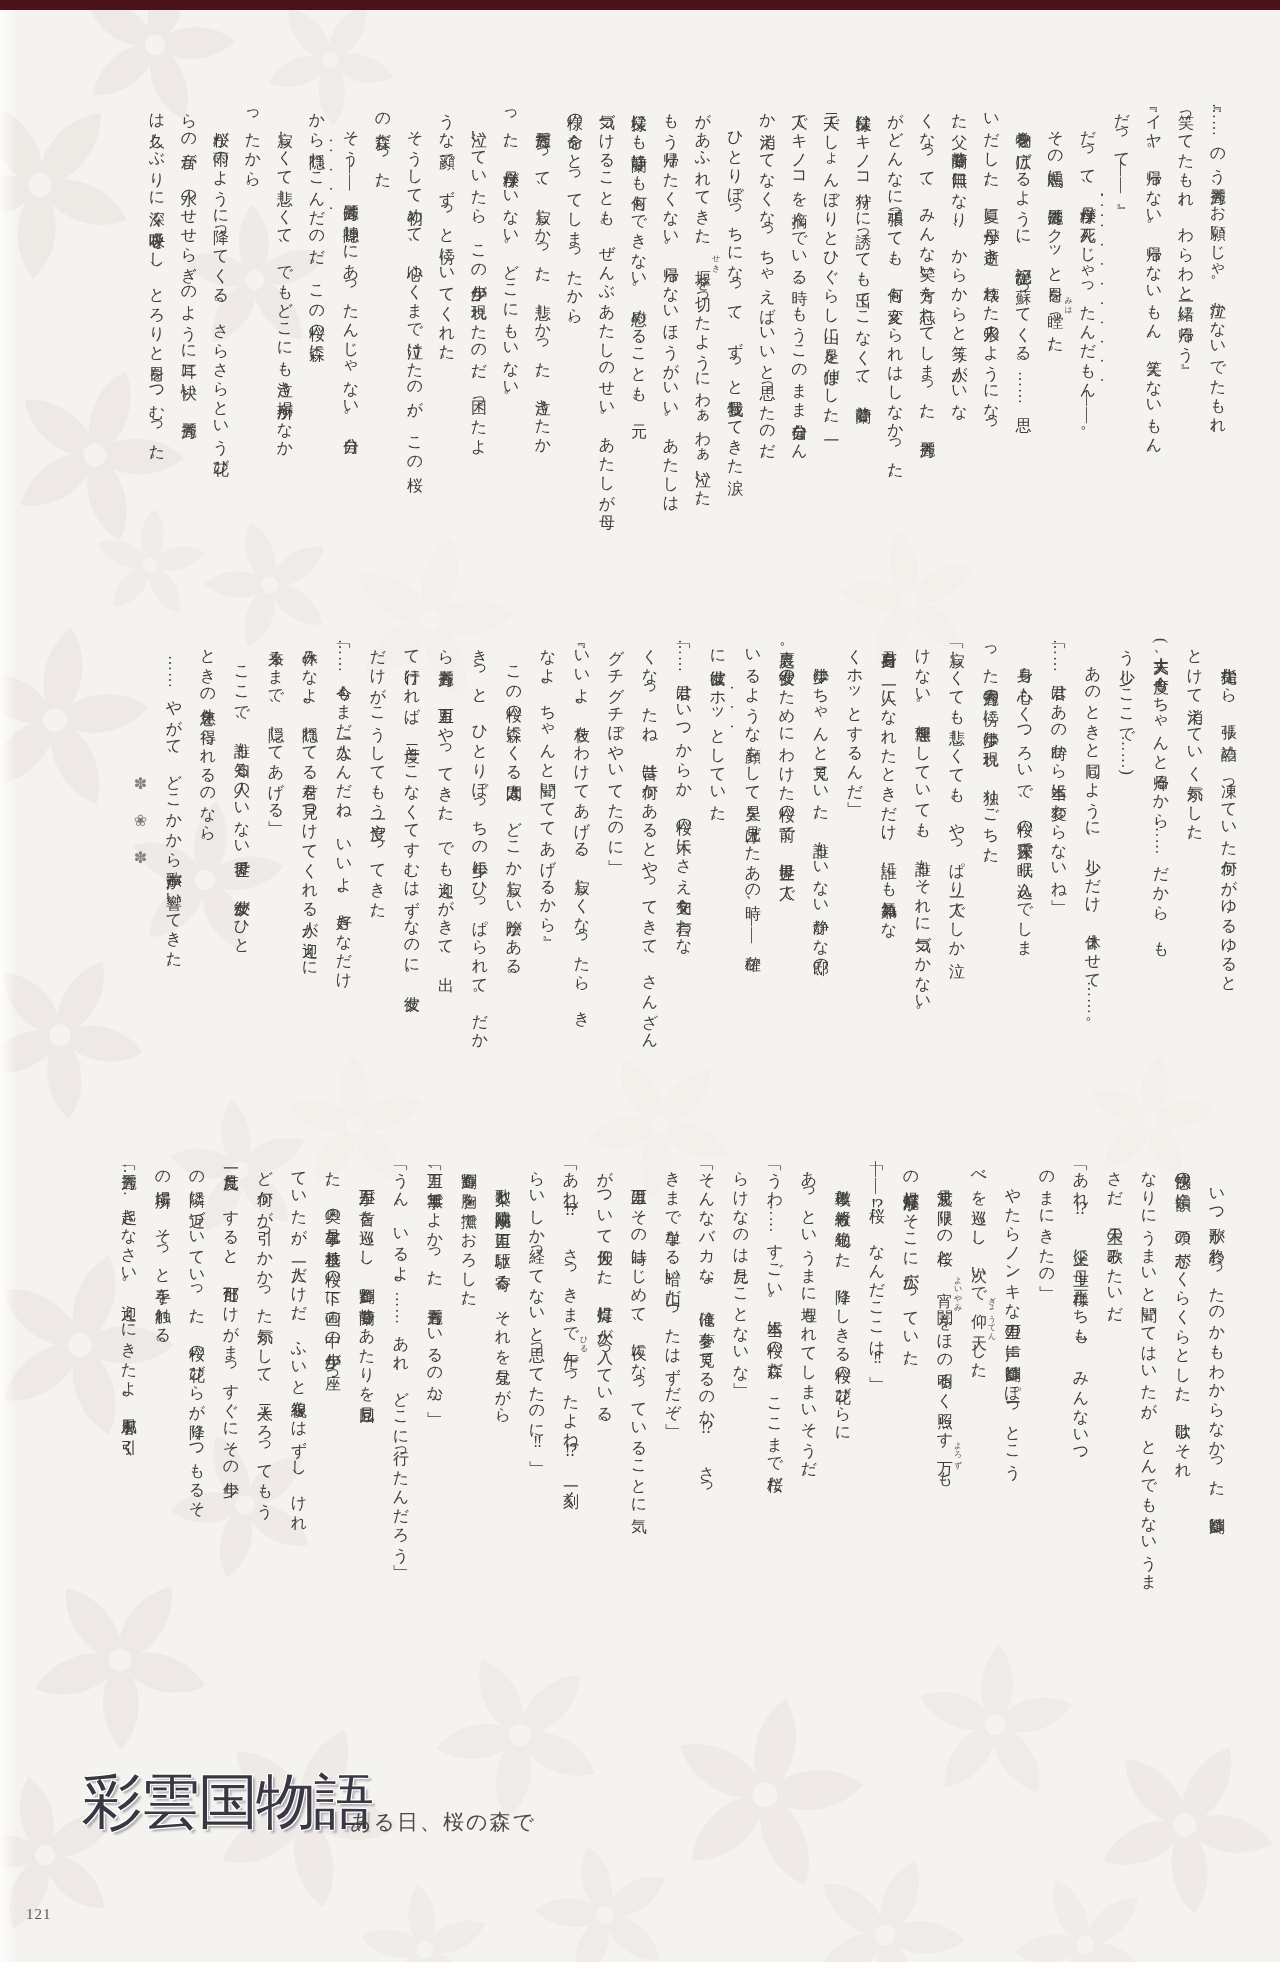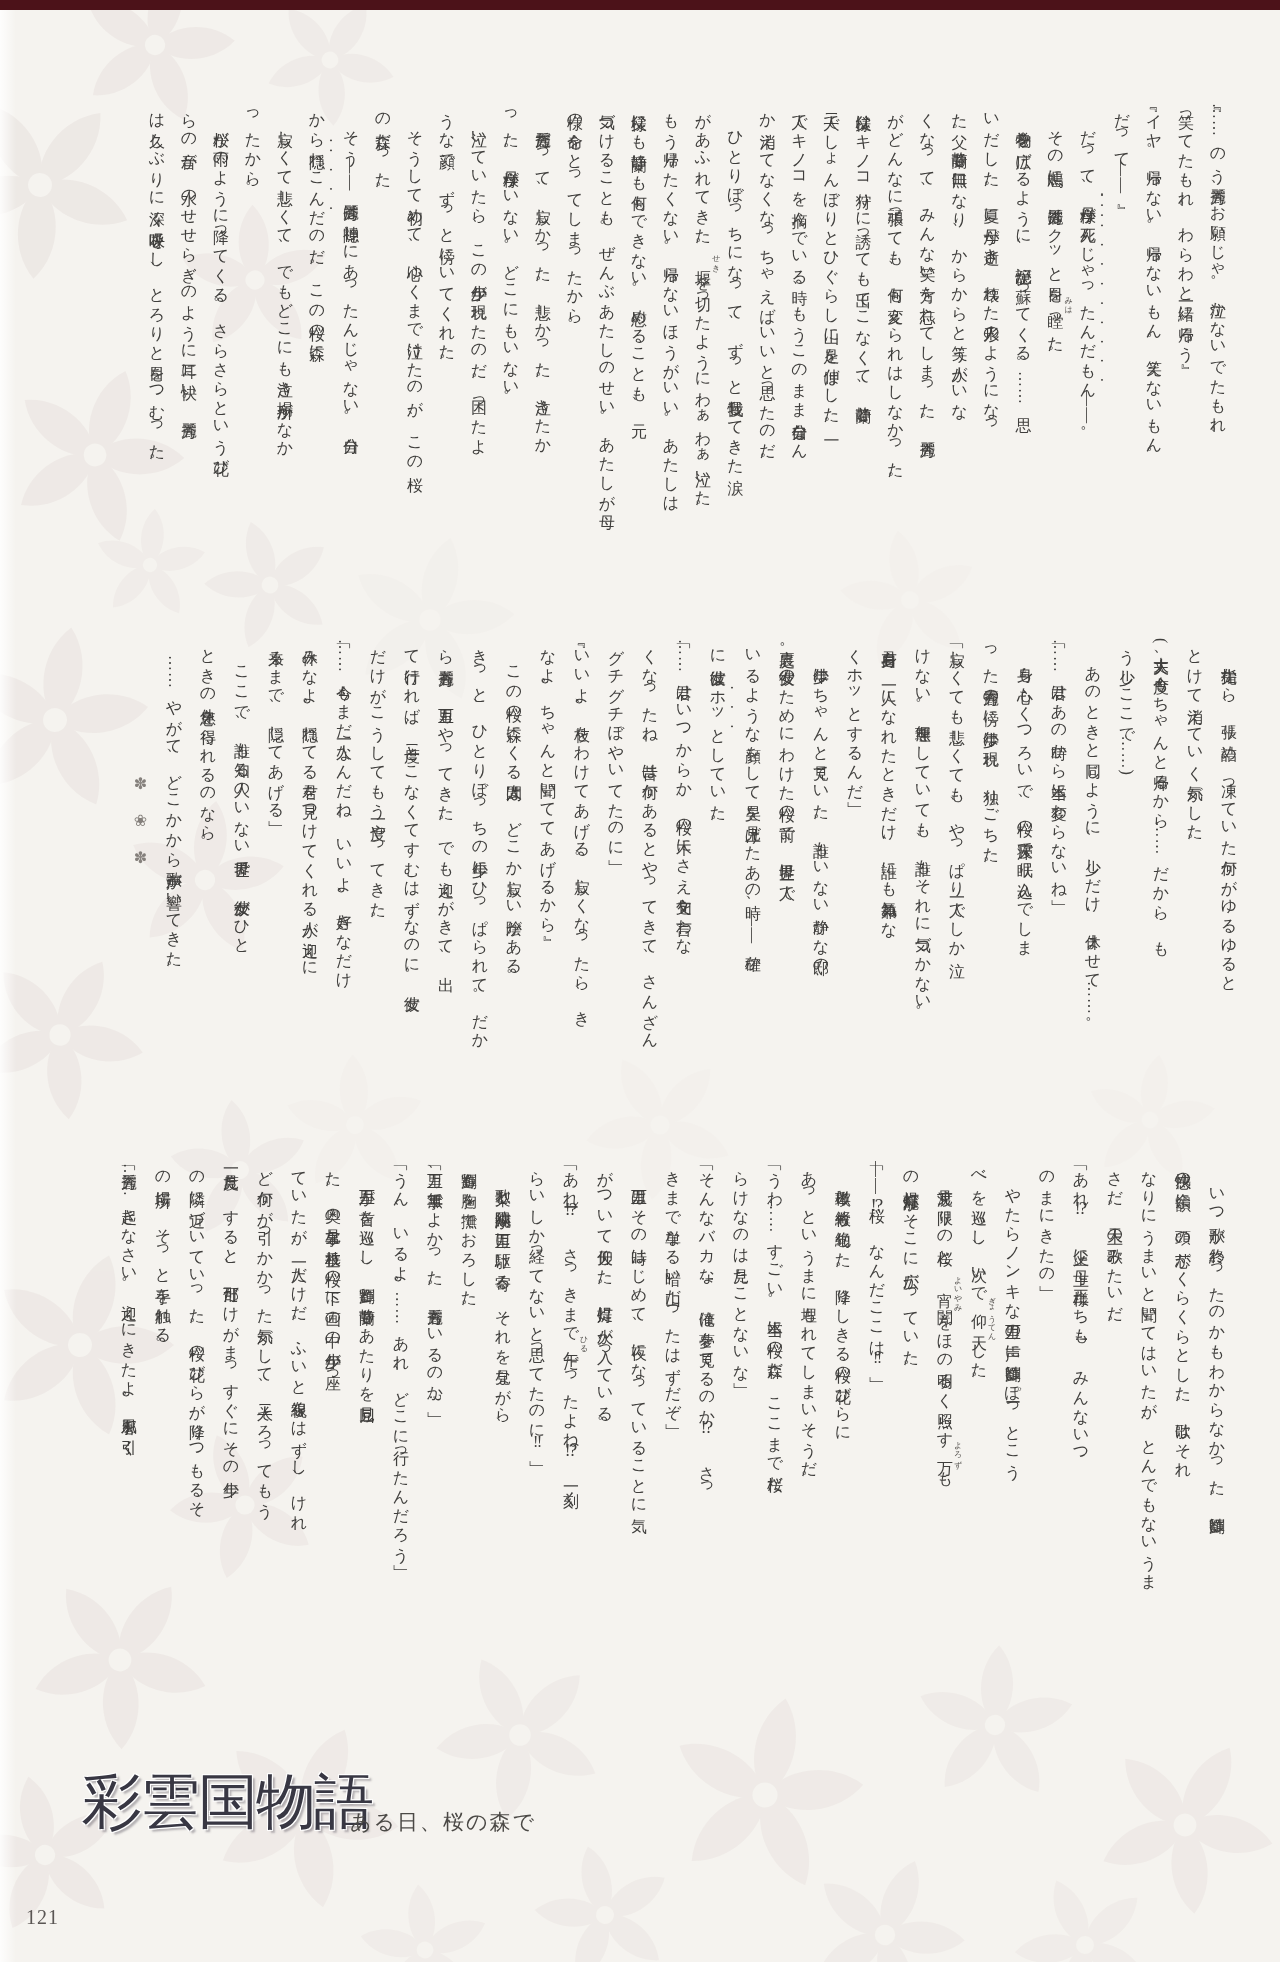--- a/index.html
+++ b/index.html
@@ -39,21 +39,21 @@
     font-weight:400;font-size:60px;letter-spacing:-2px;line-height:100px;
     color:#383743;
     text-shadow:1px 1px 0 #ffffff,-1px -1px 0 #ffffff,1px -1px 0 #ffffff,-1px 1px 0 #ffffff,3px 3px 2px rgba(60,55,70,.35);
   }
   .subtitle{
     position:absolute;left:350px;top:1802px;z-index:3;
     font-size:21px;letter-spacing:2px;color:#4b4946;margin-top:6px;
   }
   .page-number{
     position:absolute;left:26px;top:1906px;z-index:3;
-    font-size:20px;color:#5a5654;letter-spacing:1px;
+    font-size:15px;color:#5a5654;letter-spacing:1px;
   }
 </style>
 </head>
 <body>
 
 <svg class="pattern" width="1280" height="1962" viewBox="0 0 1280 1962" aria-hidden="true">
   <defs>
     <g id="sakura">
       <g fill="#e8e1de">
         <path d="M0 0C11 -9 14 -32 0 -47C-14 -32 -11 -9 0 0Z"></path>

